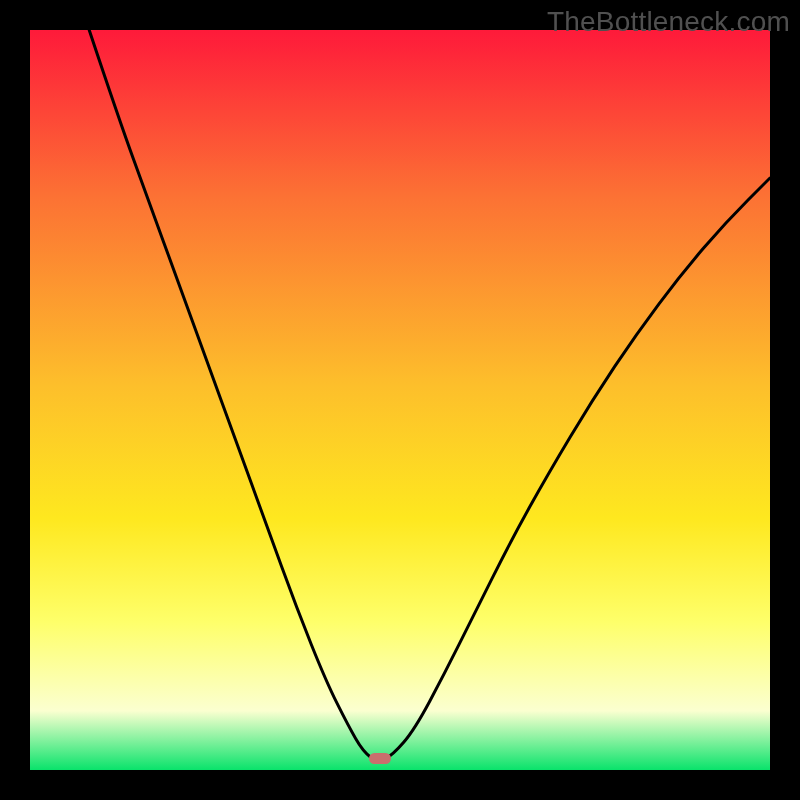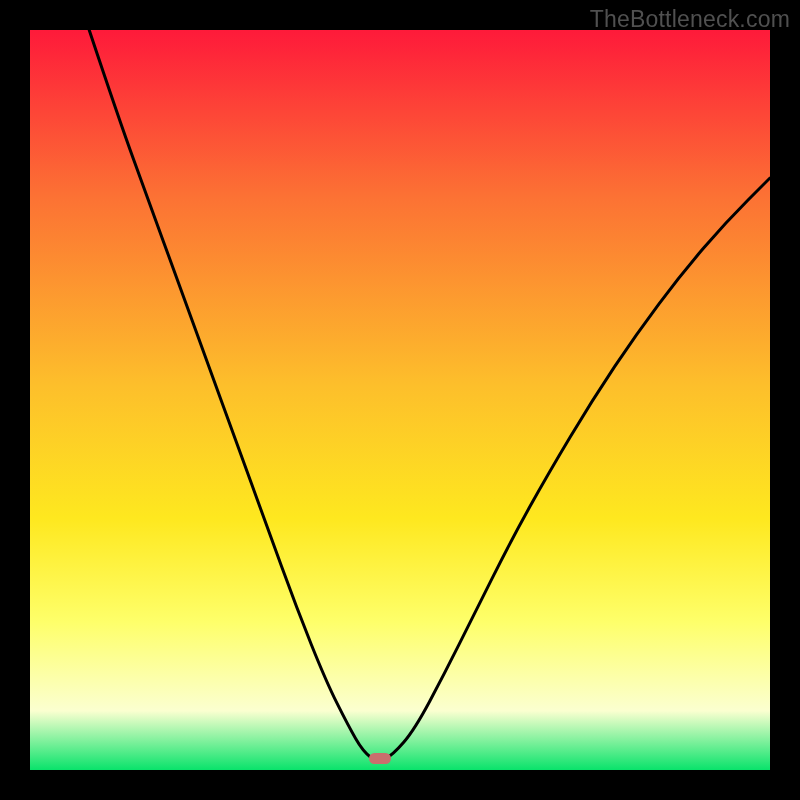--- a/index.html
+++ b/index.html
@@ -15,21 +15,21 @@
     position: relative;
     width: 800px;
     height: 800px;
     background: #000;
   }
   .watermark {
     position: absolute;
     top: 6px;
     right: 10px;
     color: #505050;
-    font-size: 23px;
+    font-size: 28px;
     font-weight: 500;
     letter-spacing: 0.2px;
     z-index: 3;
   }
   .plot-wrap {
     position: absolute;
     left: 30px;
     top: 30px;
     width: 740px;
     height: 740px;

